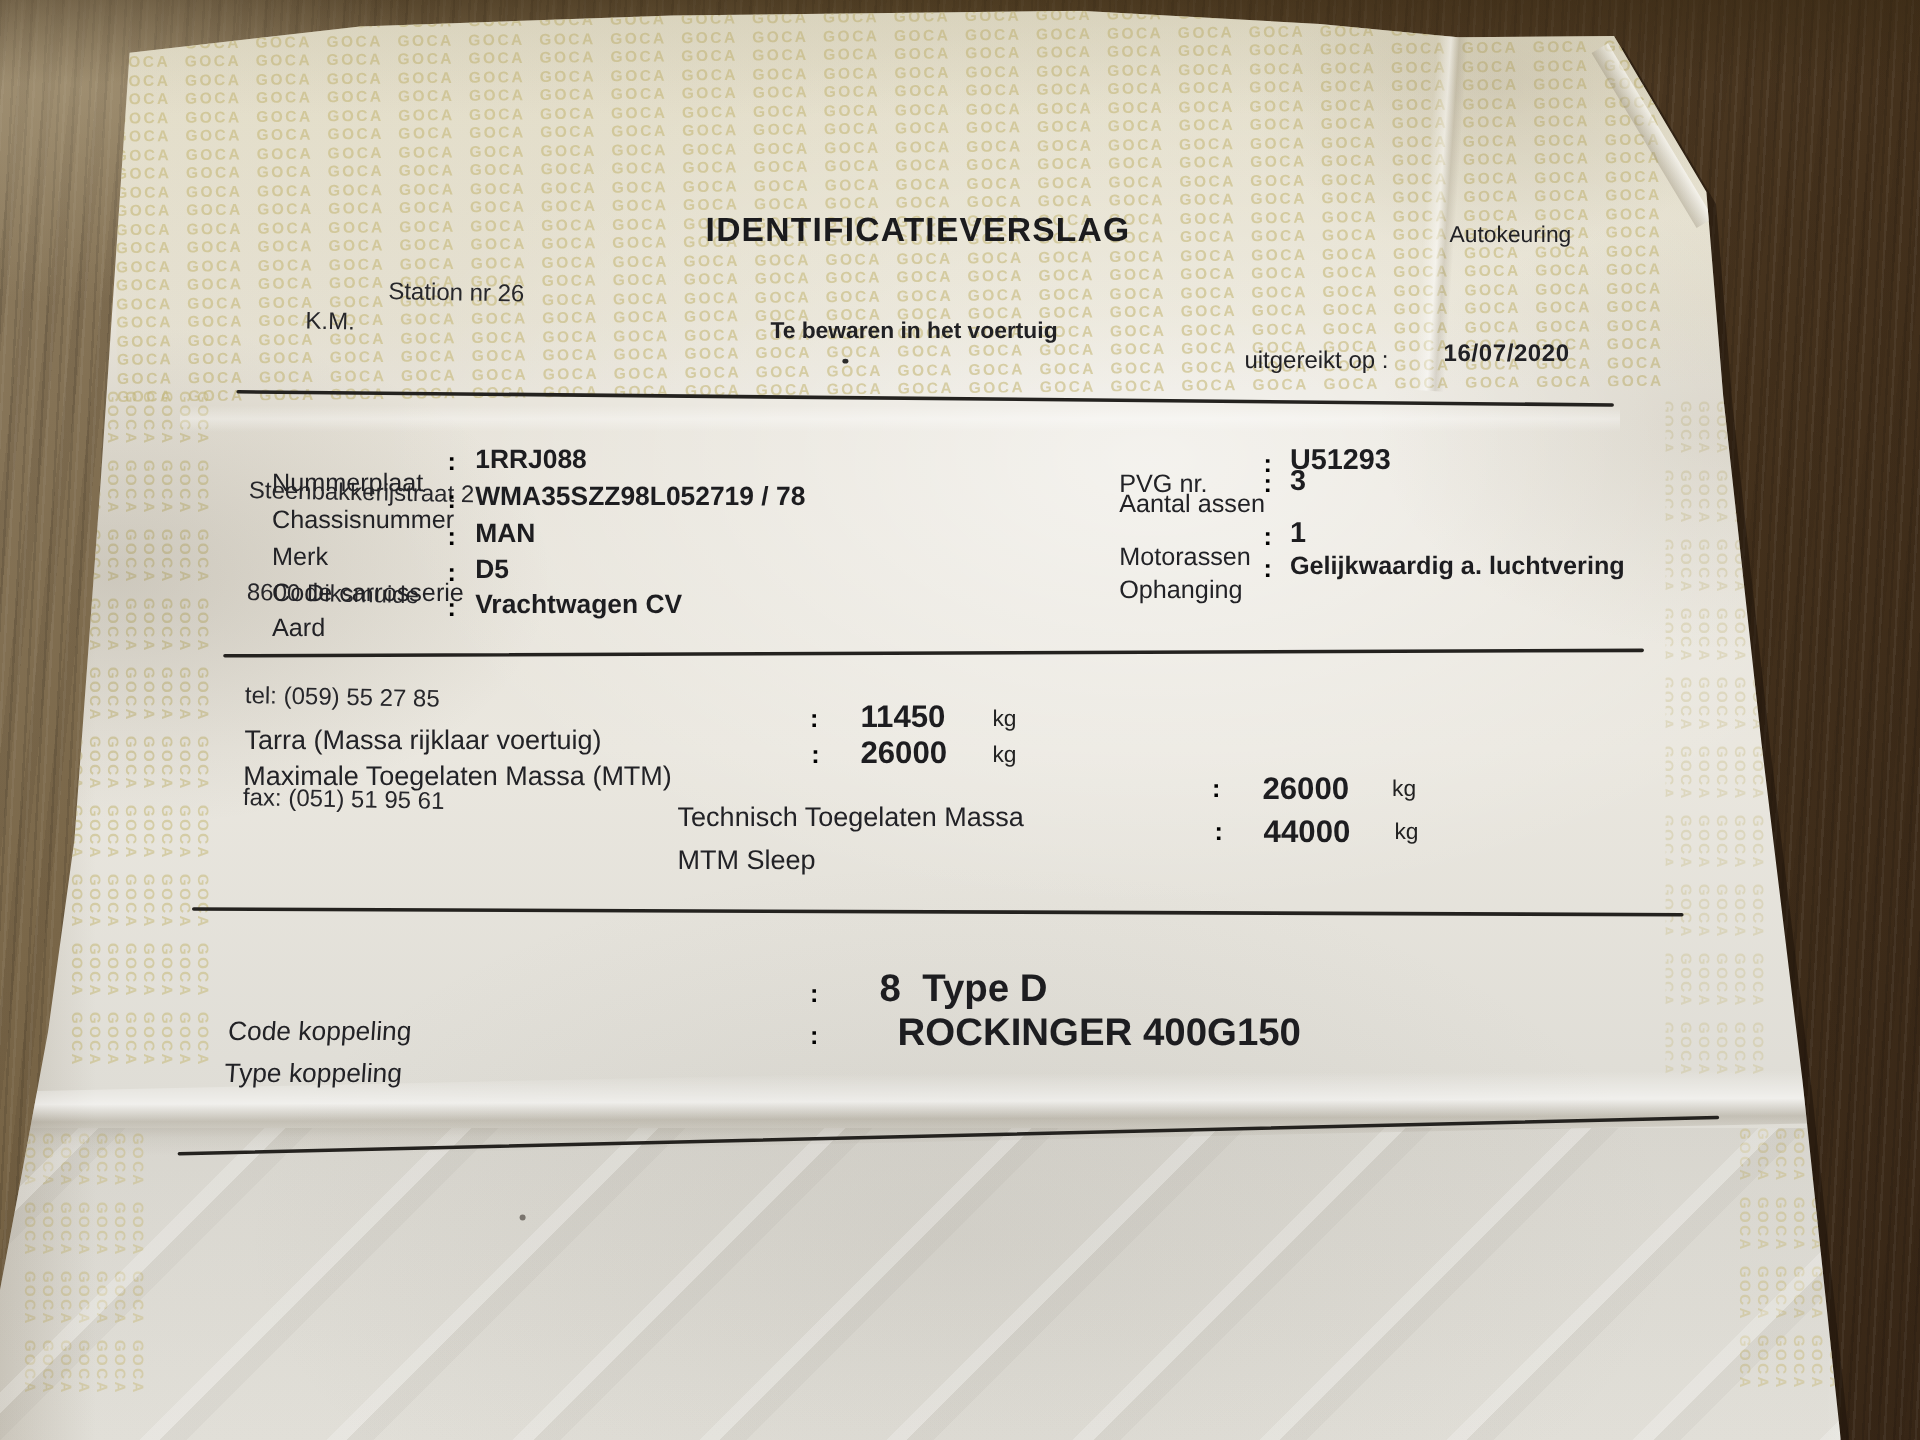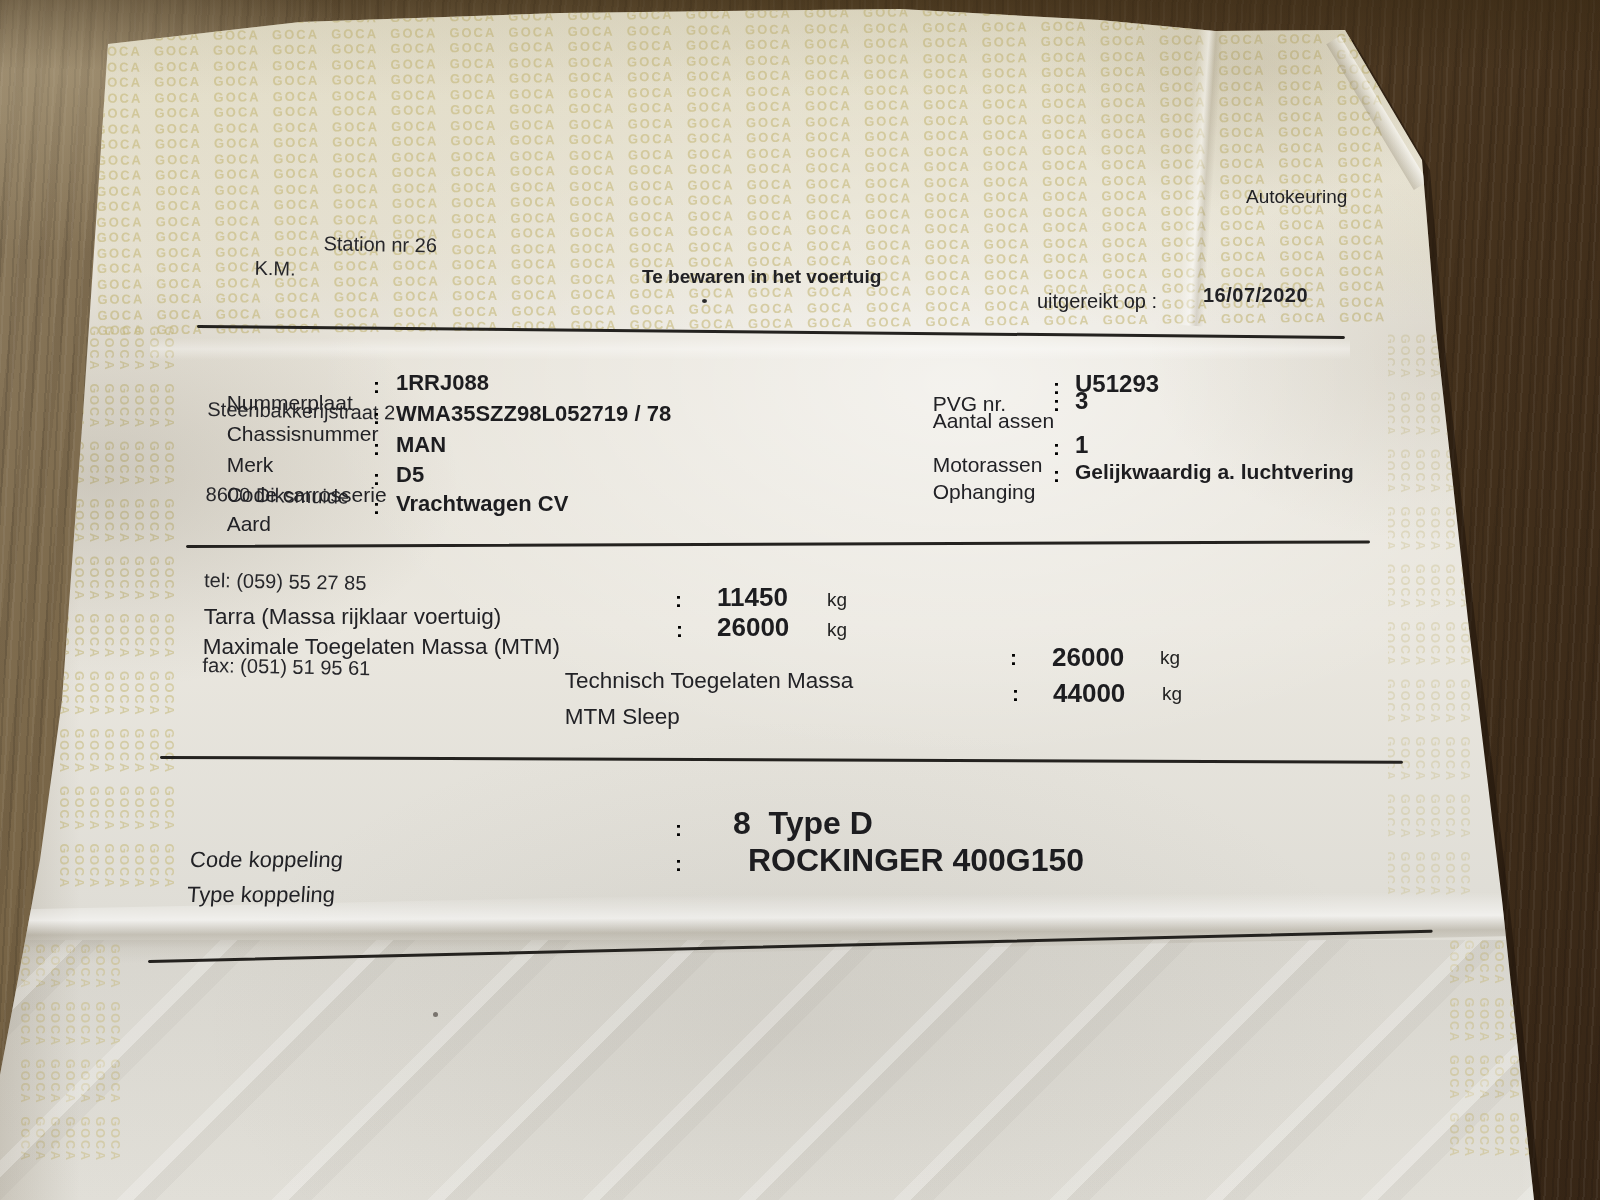--- a/index.html
+++ b/index.html
@@ -73,21 +73,21 @@
 
   
   .t{position:absolute;color:#212125;white-space:pre;}
   .addr{left:212px;top:168px;font-size:20px;line-height:28.4px;transform:rotate(1.1deg);
         transform-origin:left top;color:#27272b;}
   .addr .inline2{position:absolute;left:113px;top:2px;}
   .addr div{position:relative;}
   .title{left:588px;top:176px;font-size:28px;font-weight:bold;letter-spacing:1px;color:#1b1b1e;}
   .keep{left:642px;top:266px;font-size:19px;font-weight:bold;}
   .keep-dot{position:absolute;left:702px;top:299px;width:5px;height:4px;background:#2a2a2a;border-radius:50%;}
-  .issuer{left:1208px;top:186px;font-size:19px;margin-left:38px;}
+  .issuer{left:1208px;top:186px;font-size:19px;}
   .issued-label{left:1037px;top:290px;font-size:20px;}
   .issued-date{left:1203px;top:284px;font-size:20px;font-weight:bold;letter-spacing:0.5px;}
 
   .row{position:absolute;white-space:pre;}
   .lbl{font-size:21px;color:#222226;}
   .col{position:absolute;font-size:21px;font-weight:bold;}
   .val{position:absolute;font-size:22px;font-weight:bold;color:#1d1d20;white-space:pre;}
   .unit{position:absolute;font-size:19px;color:#222;}
 
   .mass .lbl{font-size:22.5px;text-align:right;}
@@ -129,20 +129,21 @@
       <div>
         <span>K.M.</span>
         <span class="inline2">Station nr 26</span>
       </div>
       <div>Steenbakkerijstraat 2</div>
       <div>8600 Diksmuide</div>
       <div>tel: (059) 55 27 85</div>
       <div>fax: (051) 51 95 61</div>
     </div>
 
+    <div class="t title">IDENTIFICATIEVERSLAG</div>
     <div class="t keep">Te bewaren in het voertuig</div>
     <div class="keep-dot"></div>
     <div class="t issuer">Autokeuring</div>
     <div class="t issued-label">uitgereikt op :</div>
     <div class="t issued-date">16/07/2020</div>
 
     <div class="row" style="left:200px;top:373px;">
       <span class="lbl">Nummerplaat</span>
       <span class="col" style="left:173px;top:1px;">:</span>
       <span class="val" style="left:196px;top:-3px;">1RRJ088</span>

